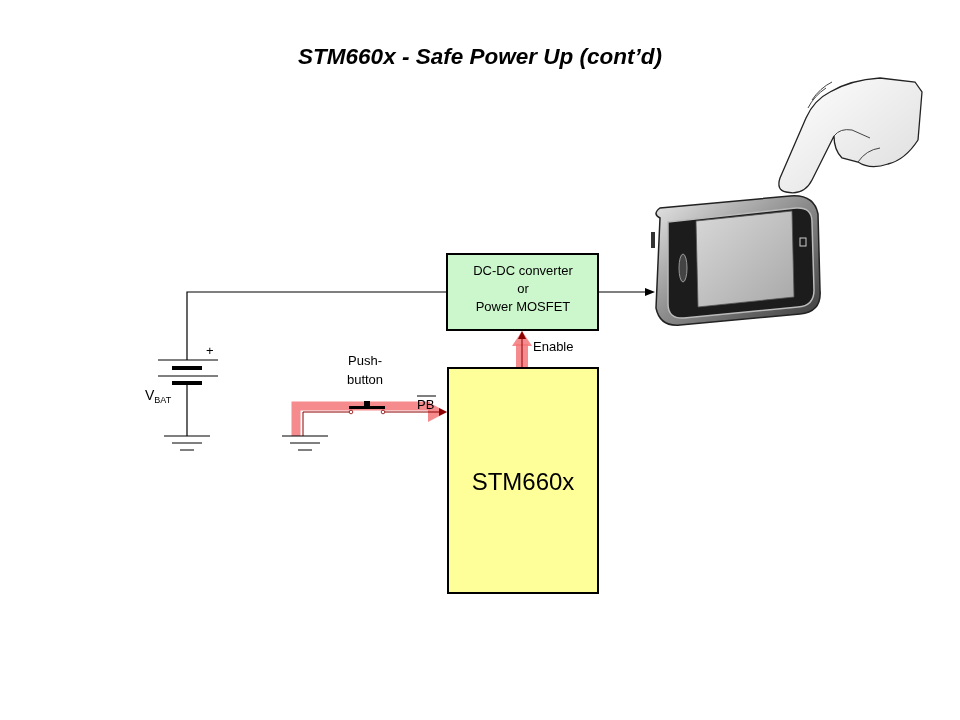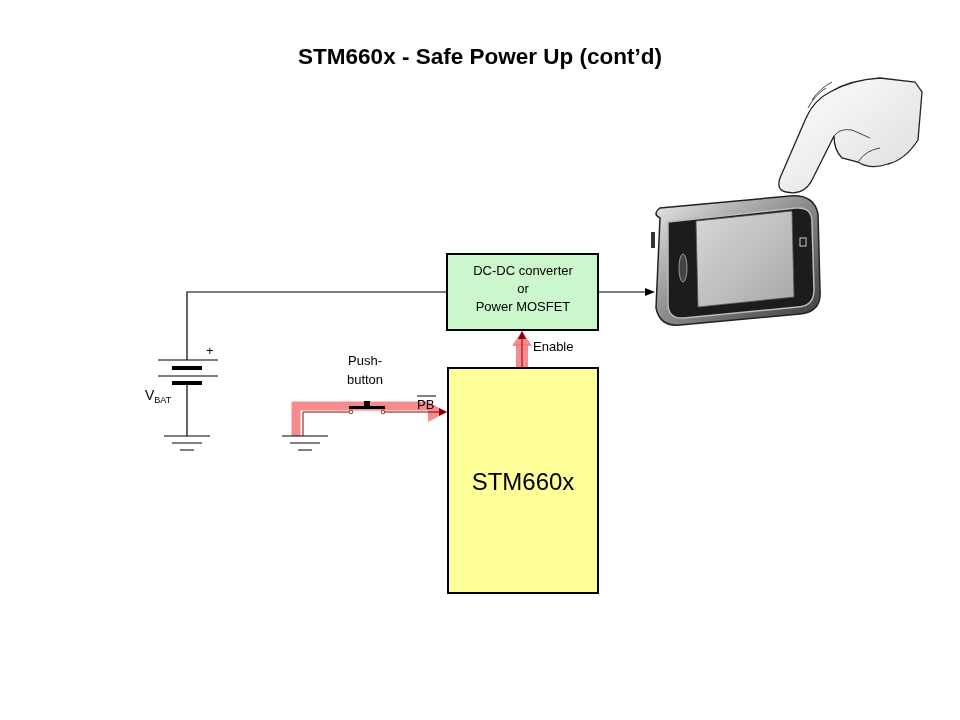--- a/index.html
+++ b/index.html
@@ -1,19 +1,19 @@
 <!DOCTYPE html>
 <html><head>
 <meta charset="utf-8">
 <style>
   html, body { margin:0; padding:0; background:#ffffff; }
   body { width:960px; height:720px; position:relative; overflow:hidden;
          font-family:"Liberation Sans", sans-serif; }
   #title { position:absolute; left:0; top:44px; width:960px; text-align:center;
-           font-weight:bold; font-size:22.5px; color:#000; }
+           font-weight:bold; font-size:22.5px; color:#000;font-style:italic; }
   svg#diagram { position:absolute; left:0; top:0; }
   .lbl { font-family:"Liberation Sans", sans-serif; fill:#000; }
 </style>
 </head>
 <body>
 
 <div id="title">STM660x - Safe Power Up (cont’d)</div>
 
 <svg id="diagram" width="960" height="720" viewBox="0 0 960 720">
   <defs>

